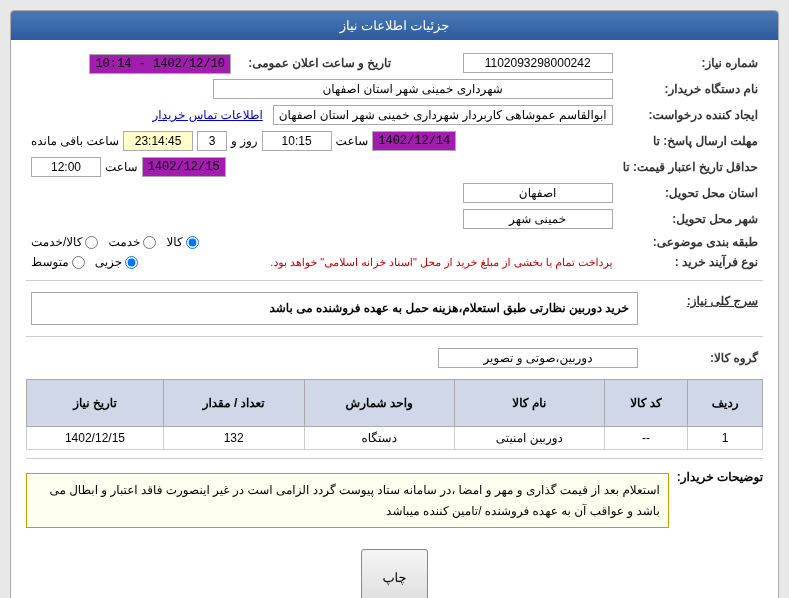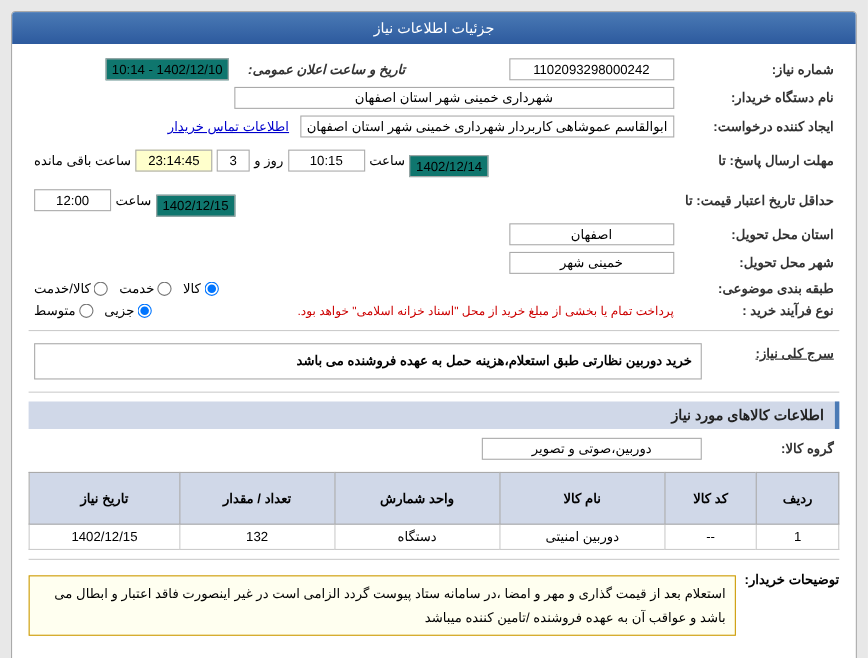--- a/index.html
+++ b/index.html
@@ -61,27 +61,26 @@
       font-size: 12px;
       font-family: Tahoma, Arial, sans-serif;
     }
     .input-medium {
       min-width: 150px;
     }
     .input-small {
       min-width: 70px;
     }
     .input-date {
-      background: #0f766e;
+      background: #a21caf;
       border: 1px solid #aaa;
       padding: 2px 5px;
       font-size: 12px;
-      font-family: Liberation Sans, sans-serif;
-      text-align: center;
-      margin-top: 10px;
+      font-family: Liberation Mono, monospace;
+      text-align: center;
     }
     .link-blue {
       color: #0000cc;
       text-decoration: underline;
       cursor: pointer;
     }
     .row-flex {
       display: flex;
       align-items: center;
       gap: 4px;
@@ -193,21 +192,21 @@
 
   <div class="content">
 
     <table class="info-table">
       <tbody>
           <tr>
         <td class="label-cell">شماره نیاز:</td>
         <td class="value-cell">
           <span class="input-box input-medium">1102093298000242</span>
         </td>
-        <td class="label-cell" style="width:160px;font-style:italic;">تاریخ و ساعت اعلان عمومی:</td>
+        <td class="label-cell" style="width:160px;">تاریخ و ساعت اعلان عمومی:</td>
         <td class="value-cell">
           <span class="input-date">1402/12/10 - 10:14</span>
         </td>
       </tr>
       <tr>
         <td class="label-cell">نام دستگاه خریدار:</td>
         <td class="value-cell" colspan="3">
           <span class="input-box" style="min-width:400px;">شهرداری خمینی شهر استان اصفهان</span>
         </td>
       </tr>
@@ -303,21 +302,20 @@
         <td class="label-cell" style="vertical-align:top; padding-top:5px;text-decoration:underline;">سرج کلی نیاز:</td>
         <td>
           <div class="srj-box">خرید دوربین نظارتی طبق استعلام،هزینه حمل به عهده فروشنده می باشد</div>
         </td>
       </tr>
     </tbody>
       </table>
 
     <hr class="divider">
 
-    <div class="section-title">اطلاعات کالاهای مورد نیاز</div>
 
     <table class="info-table">
       <tbody>
           <tr>
         <td class="label-cell">گروه کالا:</td>
         <td>
           <span class="input-box" style="min-width:200px;">دوربین،صوتی و تصویر</span>
         </td>
       </tr>
     </tbody>

